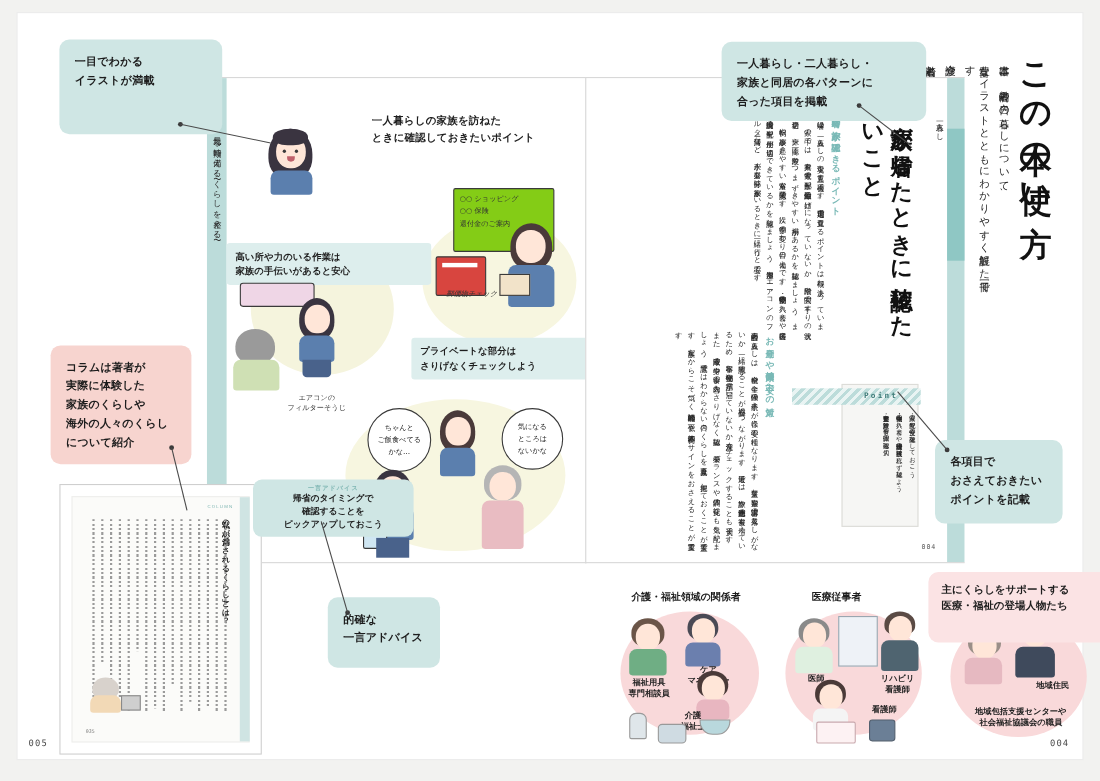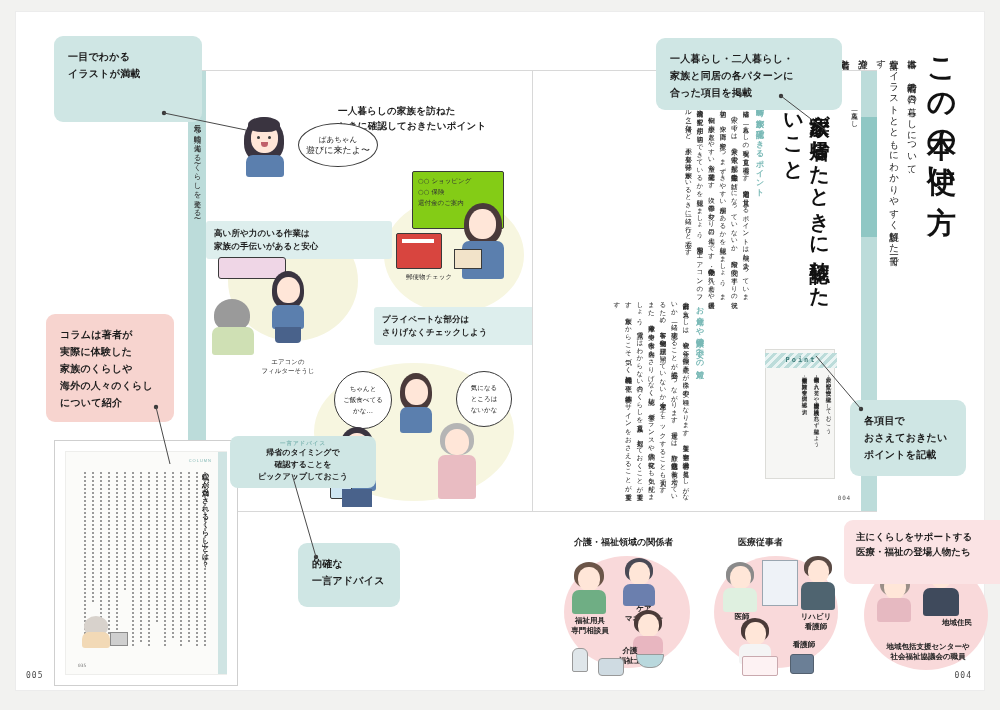--- a/index.html
+++ b/index.html
@@ -214,20 +214,21 @@
     right: 40px; top: 282px;
     width: 72px; height: 15px;
     background: repeating-linear-gradient(135deg,#bcdcda 0 3px,#e9f4f3 3px 6px);
     font-size: 7px;
     letter-spacing: 2px;
     color: #3d7b78;
     font-weight: bold;
     text-align: center;
     line-height: 15px;
     font-family: "DejaVu Sans Mono", monospace;
+    padding-left: 45px;
   }
 
   .pagenum-in {
     position: absolute;
     font-size: 6px;
     color: #555;
     font-family: "DejaVu Sans Mono", monospace;
     letter-spacing: .8px;
   }
 
@@ -387,36 +388,30 @@
       <div style="position:absolute;left:48px;top:44px;width:60px;height:62px;">
         <div class="hair" style="left:8px;top:2px;width:40px;height:46px;background:#3a3440;"></div>
         <div class="head" style="left:15px;top:8px;width:27px;height:30px;background:#ffe6d8;"></div>
         <div class="hair" style="left:12px;top:2px;width:32px;height:15px;background:#3a3440;"></div>
         <div class="face-line" style="left:21px;top:21px;width:3px;height:3px;border-radius:50%;"></div>
         <div class="face-line" style="left:32px;top:21px;width:3px;height:3px;border-radius:50%;"></div>
         <div style="position:absolute;left:25px;top:27px;width:7px;height:5px;background:#c0606a;border-radius:0 0 7px 7px;"></div>
         <div class="body" style="left:10px;top:40px;width:38px;height:22px;background:#5b7fae;"></div>
       </div>
 
-      <div class="bubble" style="left:110px;top:52px;width:78px;height:42px;font-size:7.5px;">
-        <div>
-          <div>ばあちゃん</div>
-          <div style="font-size:9px;">遊びに来たよ〜</div>
-        </div>
-      </div>
 
       <div style="position:absolute;left:224px;top:100px;width:92px;height:58px;background:#84cc16;border:1.2px solid #3a3a3a;border-radius:2px;padding:4px 5px;box-sizing:border-box;font-family:'DejaVu Sans',sans-serif;font-size:6.5px;color:#333;line-height:11px;">
         <div>○○ ショッピング</div>
         <div>○○ 保険</div>
         <div>還付金のご案内</div>
       </div>
 
       <div style="position:absolute;left:208px;top:162px;width:44px;height:34px;background:#d8453f;border:1.2px solid #3a3a3a;border-radius:2px;"></div>
       <div style="position:absolute;left:214px;top:168px;width:32px;height:4px;background:#fff;"></div>
-      <div class="ill-label" style="left:206px;top:202px;width:70px;">郵便物チェック</div>
+      <div class="ill-label" style="left:206px;top:192px;width:70px;font-style:italic;">郵便物チェック</div>
 
       <div style="position:absolute;left:264px;top:132px;width:62px;height:76px;">
         <div class="hair" style="left:12px;top:0px;width:38px;height:42px;background:#4a3a3a;"></div>
         <div class="head" style="left:17px;top:6px;width:27px;height:30px;background:#ffe6d8;"></div>
         <div class="body" style="left:10px;top:38px;width:42px;height:38px;background:#5b7fae;"></div>
         <div style="position:absolute;left:2px;top:46px;width:26px;height:18px;background:#f2e3c9;border:1px solid #3a3a3a;"></div>
       </div>
 
       <div class="cap-box cap-hi">
         <div>高い所や力のいる作業は</div>

